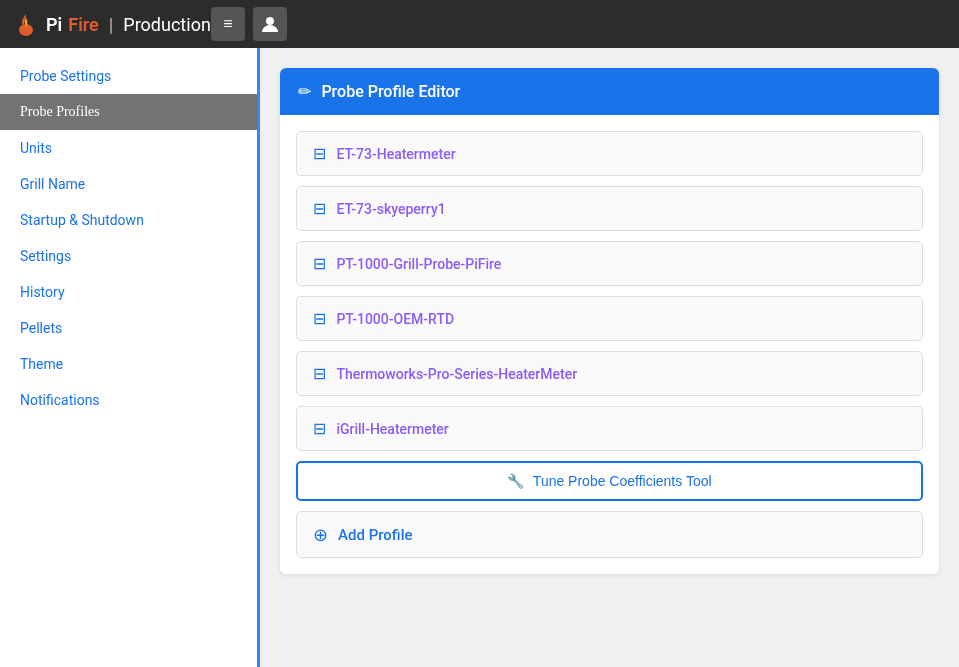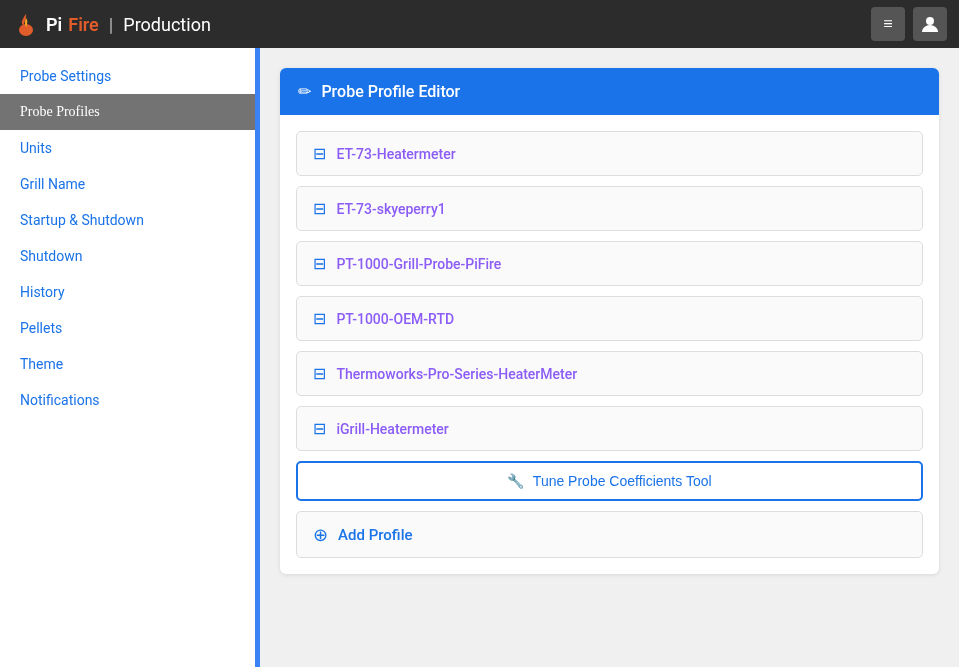--- a/index.html
+++ b/index.html
@@ -4,23 +4,21 @@
   <style>
     * { box-sizing: border-box; margin: 0; padding: 0; }
     body { font-family: -apple-system, BlinkMacSystemFont, 'Segoe UI', Roboto, sans-serif; background: #f0f0f0; color: #333; font-size: 14px; }
 
     
     .navbar {
       background: #2c2c2c;
       height: 48px;
       display: flex;
       align-items: center;
-      justify-content: space-between;
       padding: 0 12px;
-      gap: 36px;
     }
     .navbar-brand {
       display: flex;
       align-items: center;
       gap: 6px;
       color: #fff;
       font-size: 18px;
       font-weight: 600;
     }
     .navbar-brand .fire-icon {
@@ -52,21 +50,21 @@
     
     .main-layout {
       display: flex;
       min-height: calc(100vh - 48px);
     }
 
     
     .sidebar {
       width: 260px;
       background: #fff;
-      border-right: 5px solid #3b82f6;
+      border-right: 3px solid #3b82f6;
       padding: 10px 0;
       flex-shrink: 0;
     }
     .sidebar-item {
       display: block;
       padding: 10px 20px;
       color: #1a73e8;
       text-decoration: none;
       cursor: pointer;
       font-size: 14px;
@@ -200,21 +198,21 @@
 </nav>
 
 <div class="main-layout">
 
   <nav class="sidebar">
   <a class="sidebar-item">Probe Settings</a>
       <a class="sidebar-item active">Probe Profiles</a>
       <a class="sidebar-item">Units</a>
       <a class="sidebar-item">Grill Name</a>
       <a class="sidebar-item">Startup &amp; Shutdown</a>
-      <a class="sidebar-item">Shutdown</a>
+      <a class="sidebar-item">Settings</a>
       <a class="sidebar-item">History</a>
       <a class="sidebar-item">Pellets</a>
       <a class="sidebar-item">Theme</a>
       <a class="sidebar-item">Notifications</a>
     </nav>
 
   <main class="main-content">
     <div class="content-card">
       <div class="card-header">
         <span>✏</span>

